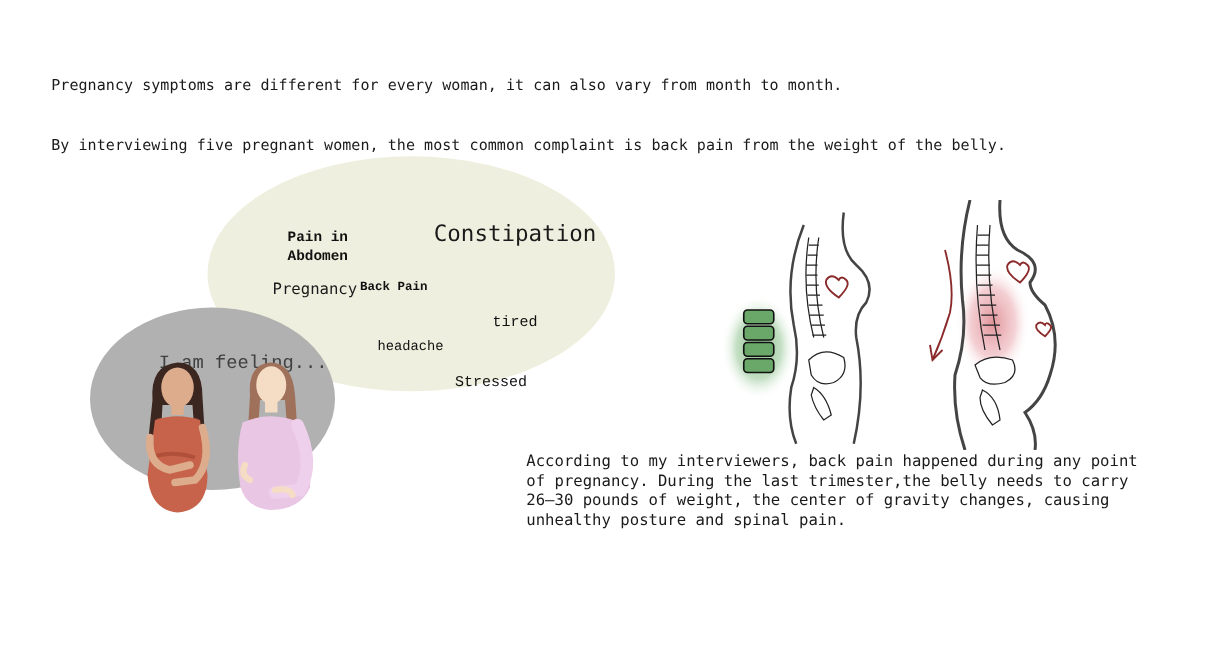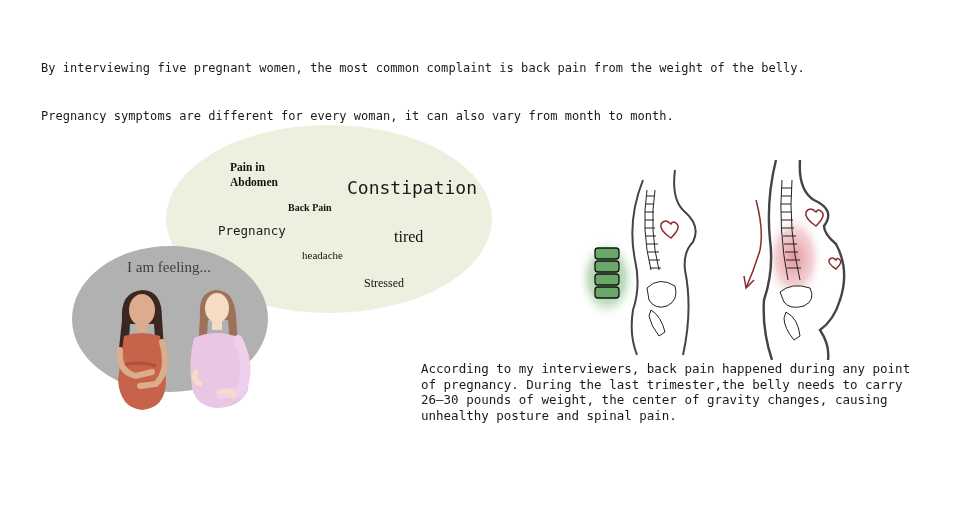--- a/index.html
+++ b/index.html
@@ -1,49 +1,49 @@
 <!DOCTYPE html>
 <html><head>
 <meta charset="utf-8">
 <style>
   html, body { margin: 0; padding: 0; background: #ffffff; }
   body { width: 980px; height: 530px; position: relative; overflow: hidden; }
   .mono { font-family: "DejaVu Sans Mono", "Liberation Mono", monospace; color: #1a1a1a; }
-  .sans { font-family: Liberation Serif, serif; color: #111; }
+  .sans { font-family: Liberation Mono, monospace; color: #111; margin-top: 23px; }
 
   #intro { position: absolute; left: 41px; top: 28px; font-size: 12px; line-height: 16px; white-space: pre; letter-spacing: 0.05px; }
   #intro div { margin: 0; }
 
   #explain { position: absolute; left: 421px; top: 361px; font-size: 12.5px; line-height: 15.5px; white-space: pre; }
 
   
   #big-bubble { position: absolute; left: 166px; top: 125px; width: 326px; height: 188px; border-radius: 50%; background: #efefdf; }
   .word { position: absolute; white-space: nowrap; }
   #w-abdomen { left: 230px; top: 160px; font-weight: bold; font-size: 11.5px; line-height: 15px; }
   #w-constipation { left: 347px; top: 177px; font-size: 18px; }
   #w-backpain { left: 288px; top: 202px; font-weight: bold; font-size: 10px; }
   #w-vomiting { left: 218px; top: 223px; font-size: 12.5px; }
-  #w-tired { left: 394px; top: 228px; font-size: 16px; }
+  #w-tired { left: 394px; top: 228px; font-size: 12px; }
   #w-headache { left: 302px; top: 249px; font-size: 11px; }
   #w-stressed { left: 364px; top: 276px; font-size: 12px; }
 
   
   #small-bubble { position: absolute; left: 72px; top: 246px; width: 196px; height: 146px; border-radius: 50%; background: #b1b1b1; }
   #feeling { position: absolute; left: 127px; top: 259px; font-size: 15px; color: #404040; }
 
   #women { position: absolute; left: 100px; top: 280px; }
   #spine-left { position: absolute; left: 575px; top: 160px; }
   #spine-right { position: absolute; left: 740px; top: 160px; }
 </style>
 </head>
 <body>
 
 <div id="intro" class="mono">
+  <div>Pregnancy symptoms are different for every woman, it can also vary from month to month.</div>
   <div>By interviewing five pregnant women, the most common complaint is back pain from the weight of the belly.</div>
-  <div>Pregnancy symptoms are different for every woman, it can also vary from month to month.</div>
 </div>
 
 <div id="big-bubble"></div>
 <div id="w-abdomen" class="word sans" style="white-space:pre">Pain in
 Abdomen</div>
 <div id="w-constipation" class="word mono">Constipation</div>
 <div id="w-backpain" class="word sans">Back Pain</div>
 <div id="w-vomiting" class="word mono">Pregnancy</div>
 <div id="w-tired" class="word sans">tired</div>
 <div id="w-headache" class="word sans">headache</div>

